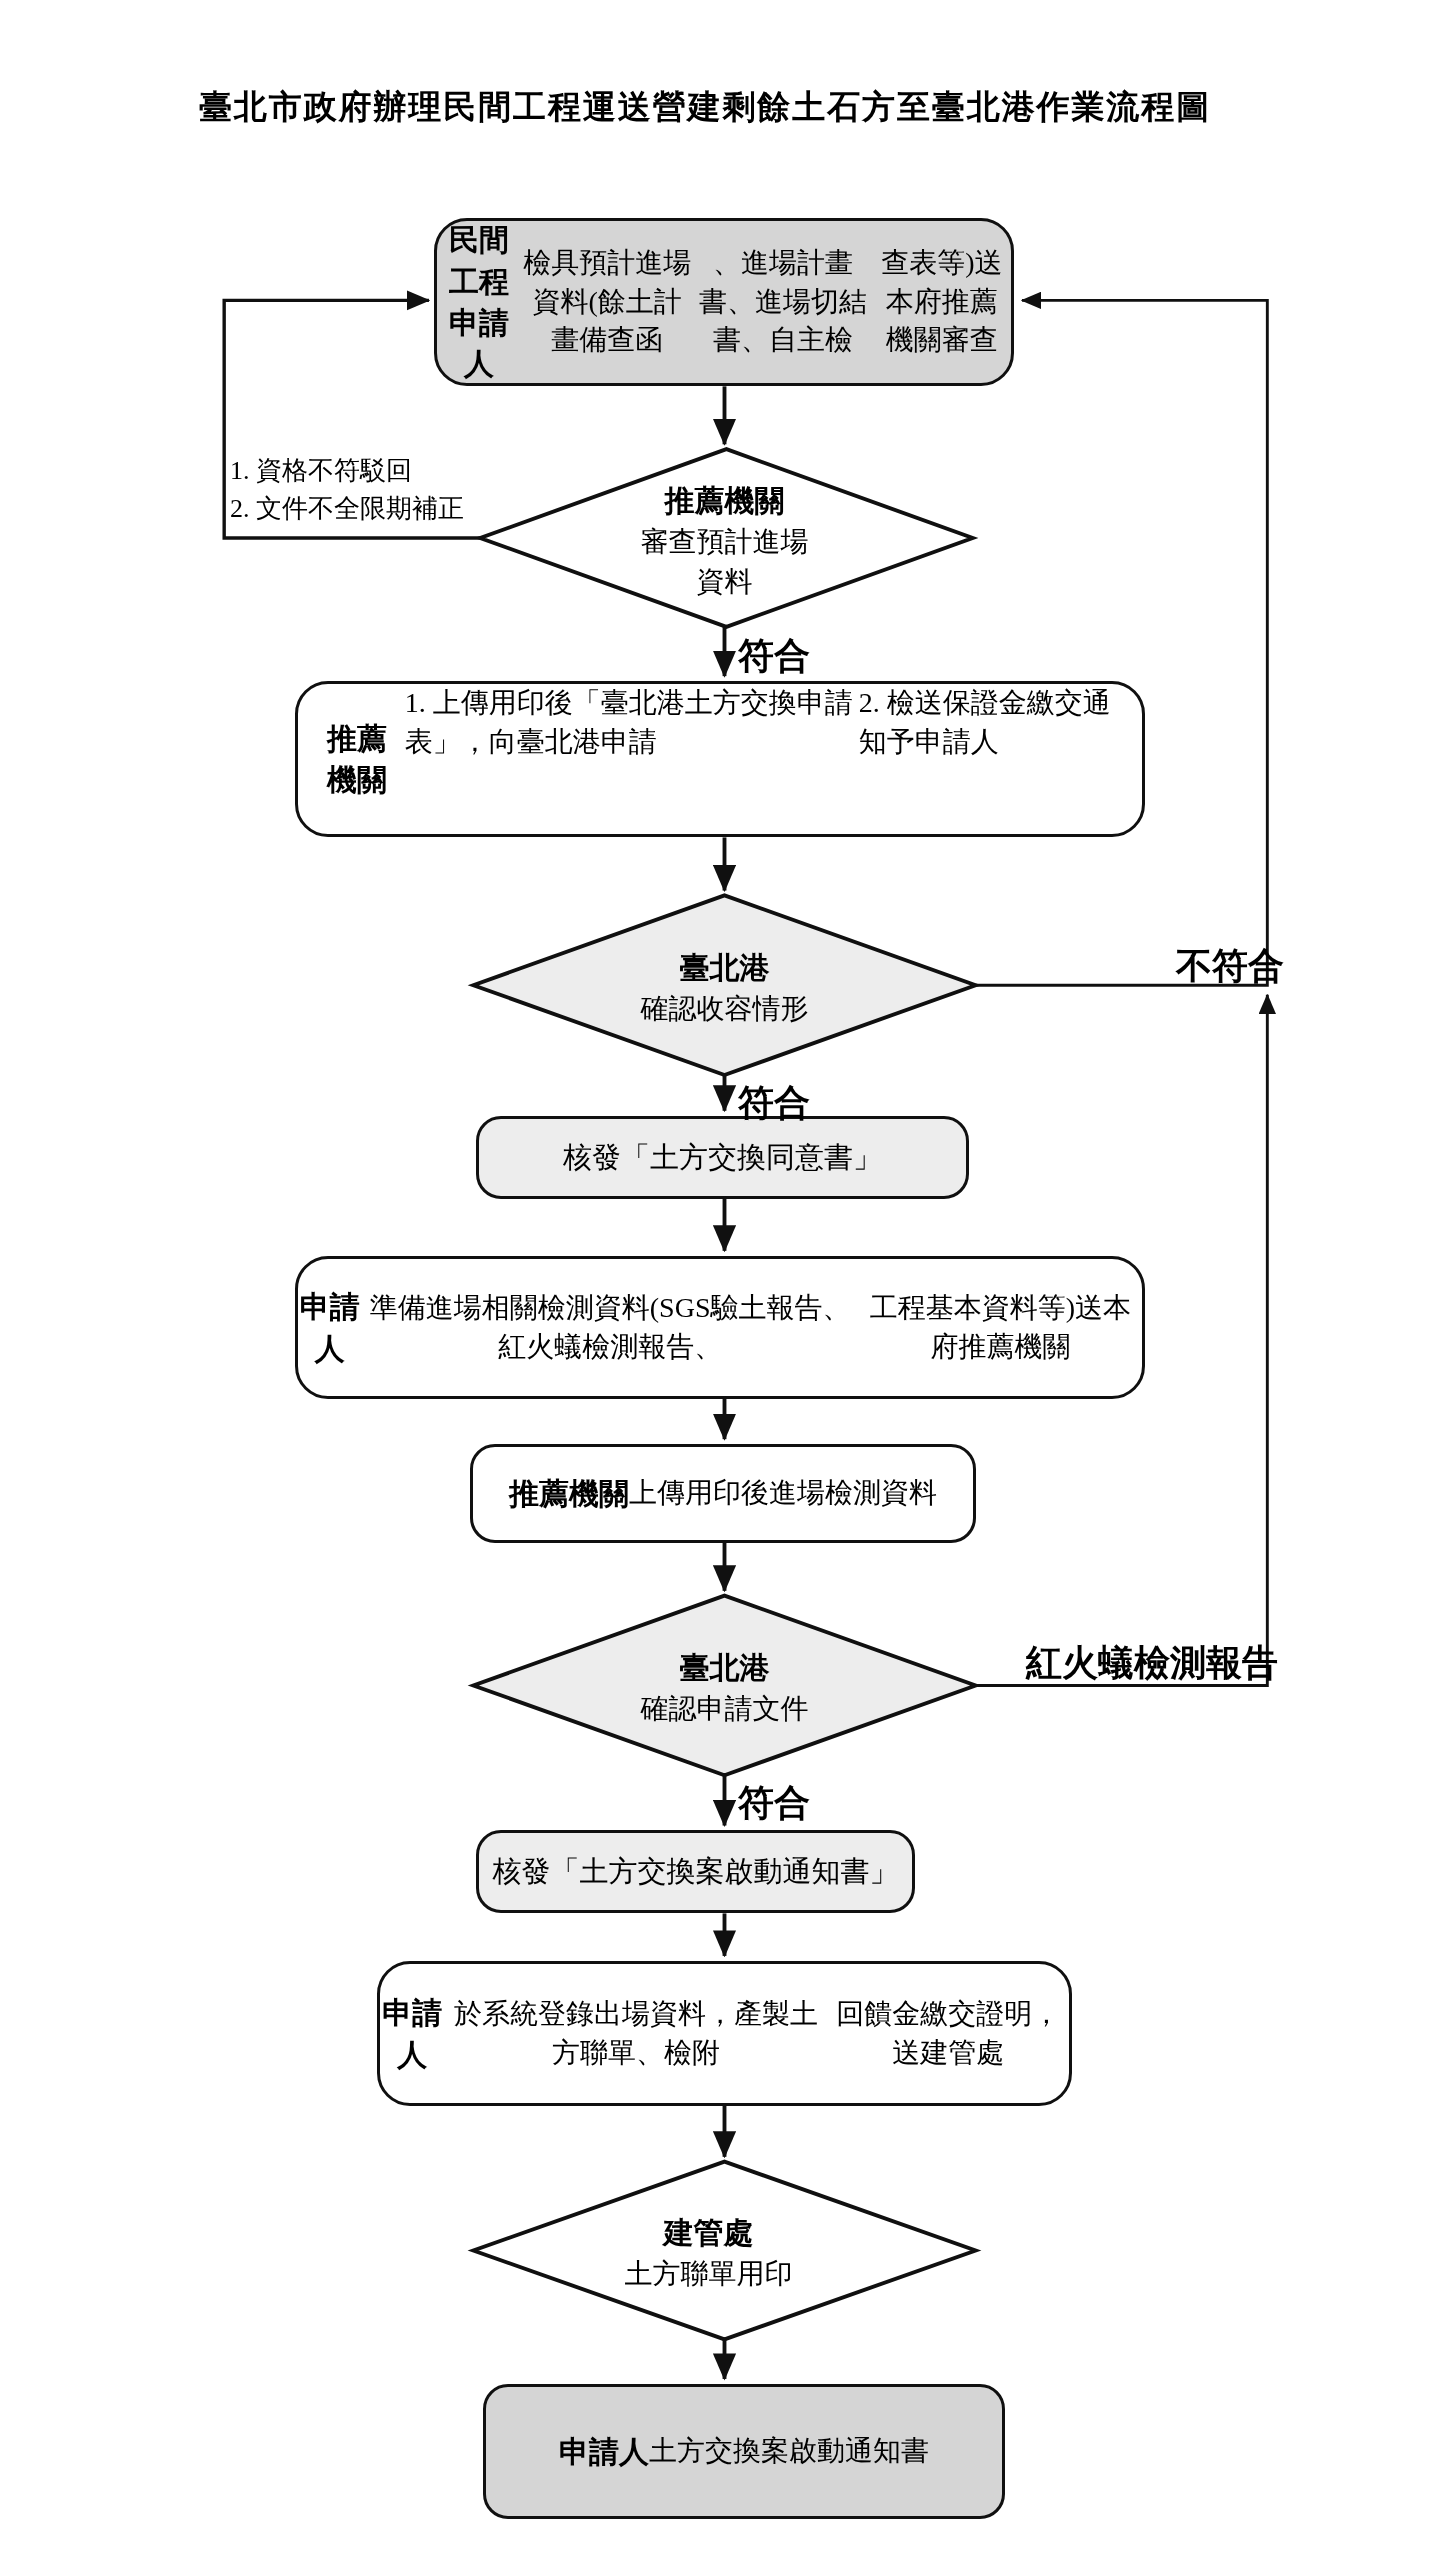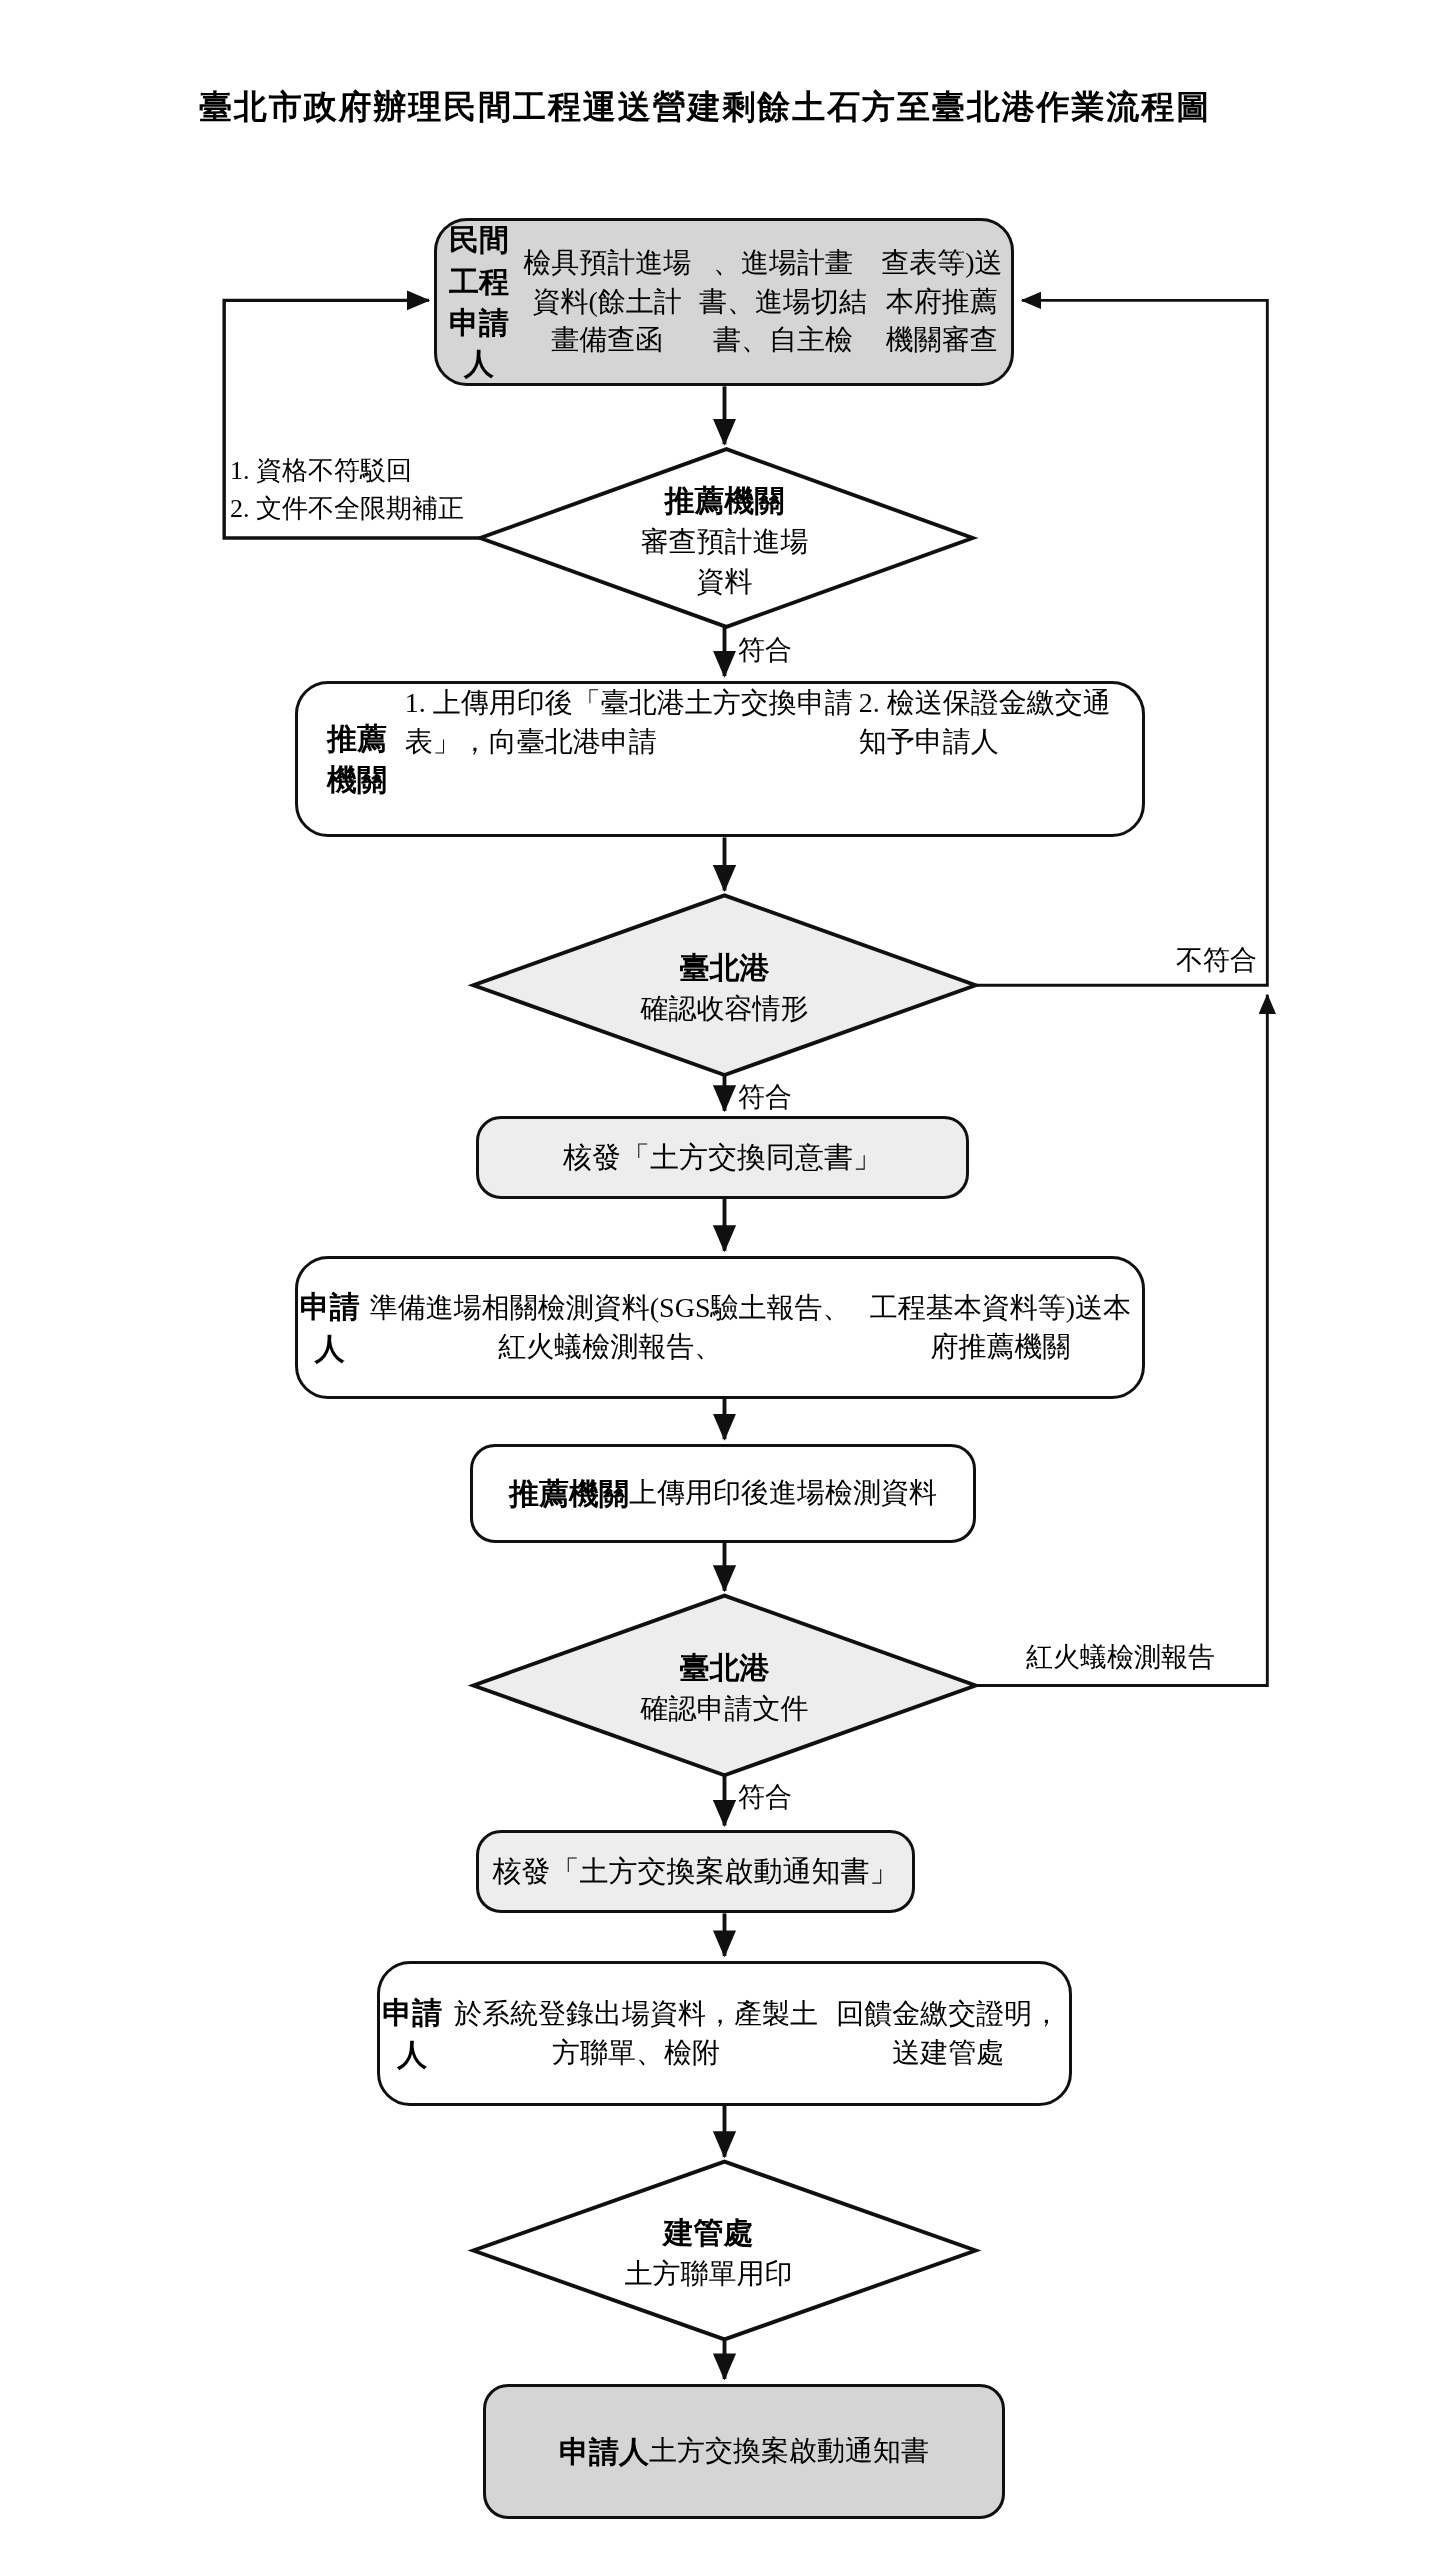--- a/index.html
+++ b/index.html
@@ -19,21 +19,21 @@
     display:flex;flex-direction:row;
     justify-content:center;align-items:center;
     text-align:center;
     line-height:1.38;
   }
   .node .hdr{font-weight:bold;font-size:30px;}
   .node .ln{font-size:28px;}
   .round-lg{border-radius:33px;}
   .round-md{border-radius:25px;}
   .lbl{
-    position:absolute;font-size:27px;line-height:1.3;white-space:nowrap;
+    position:absolute;font-size:36px;line-height:1.3;white-space:nowrap;font-weight:bold;
   }
   .dtext{
     position:absolute;display:flex;flex-direction:column;
     justify-content:center;align-items:center;text-align:center;
     line-height:1.4;
   }
   .dtext .hdr{font-weight:bold;font-size:30px;}
   .dtext .ln{font-size:28px;}
   #title{
     position:absolute;left:0;top:85px;width:1410px;

